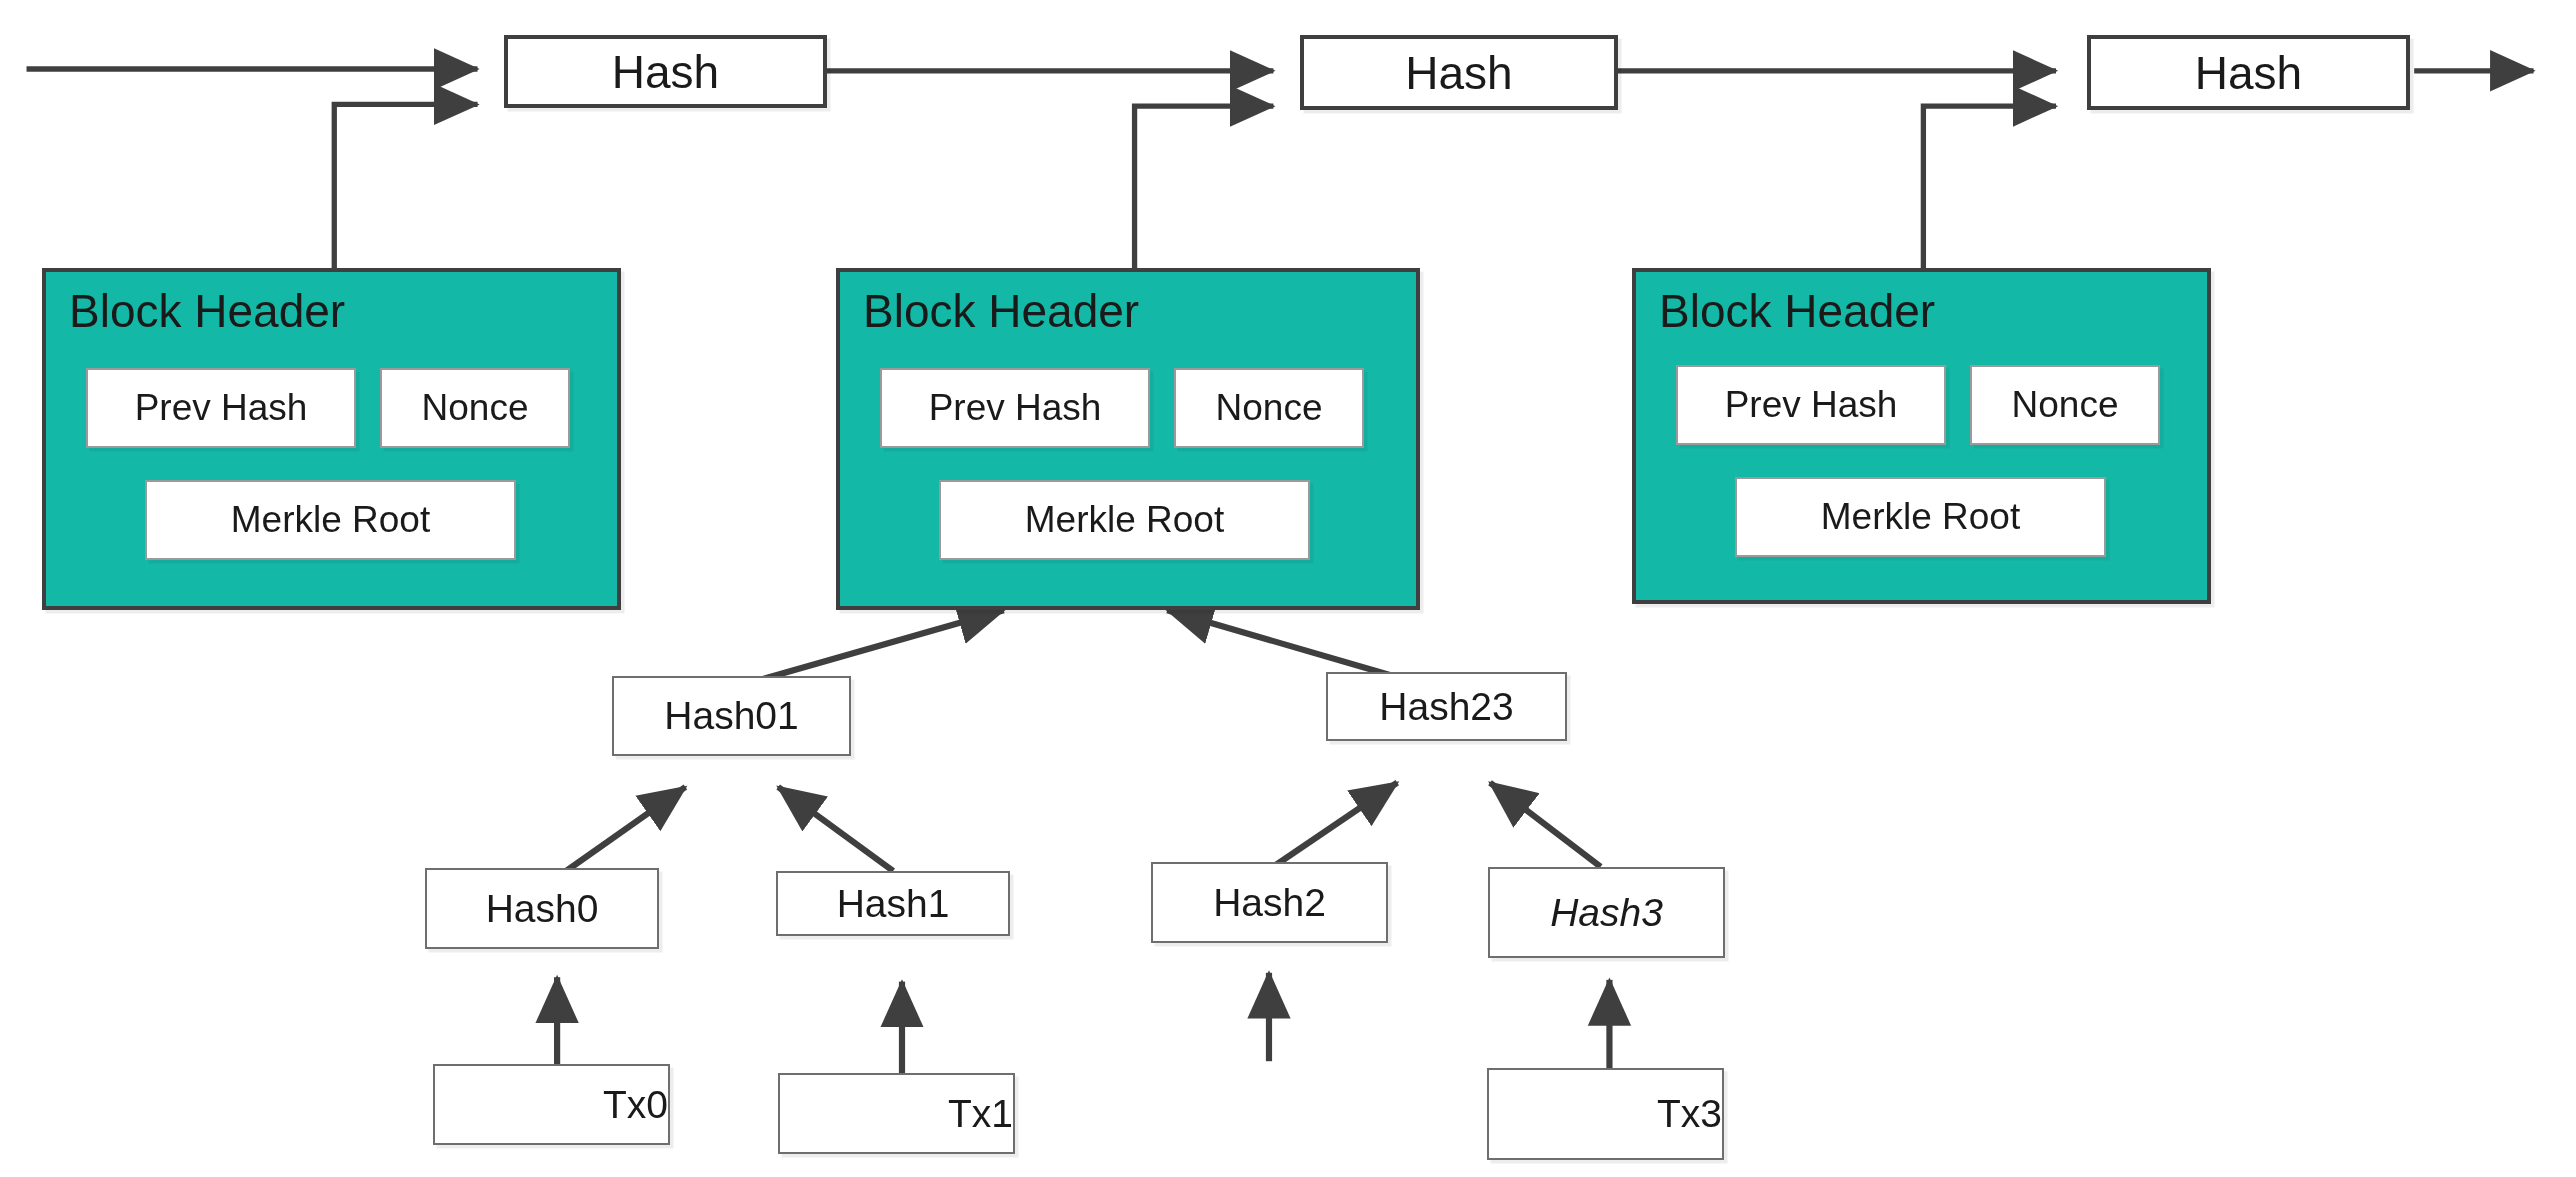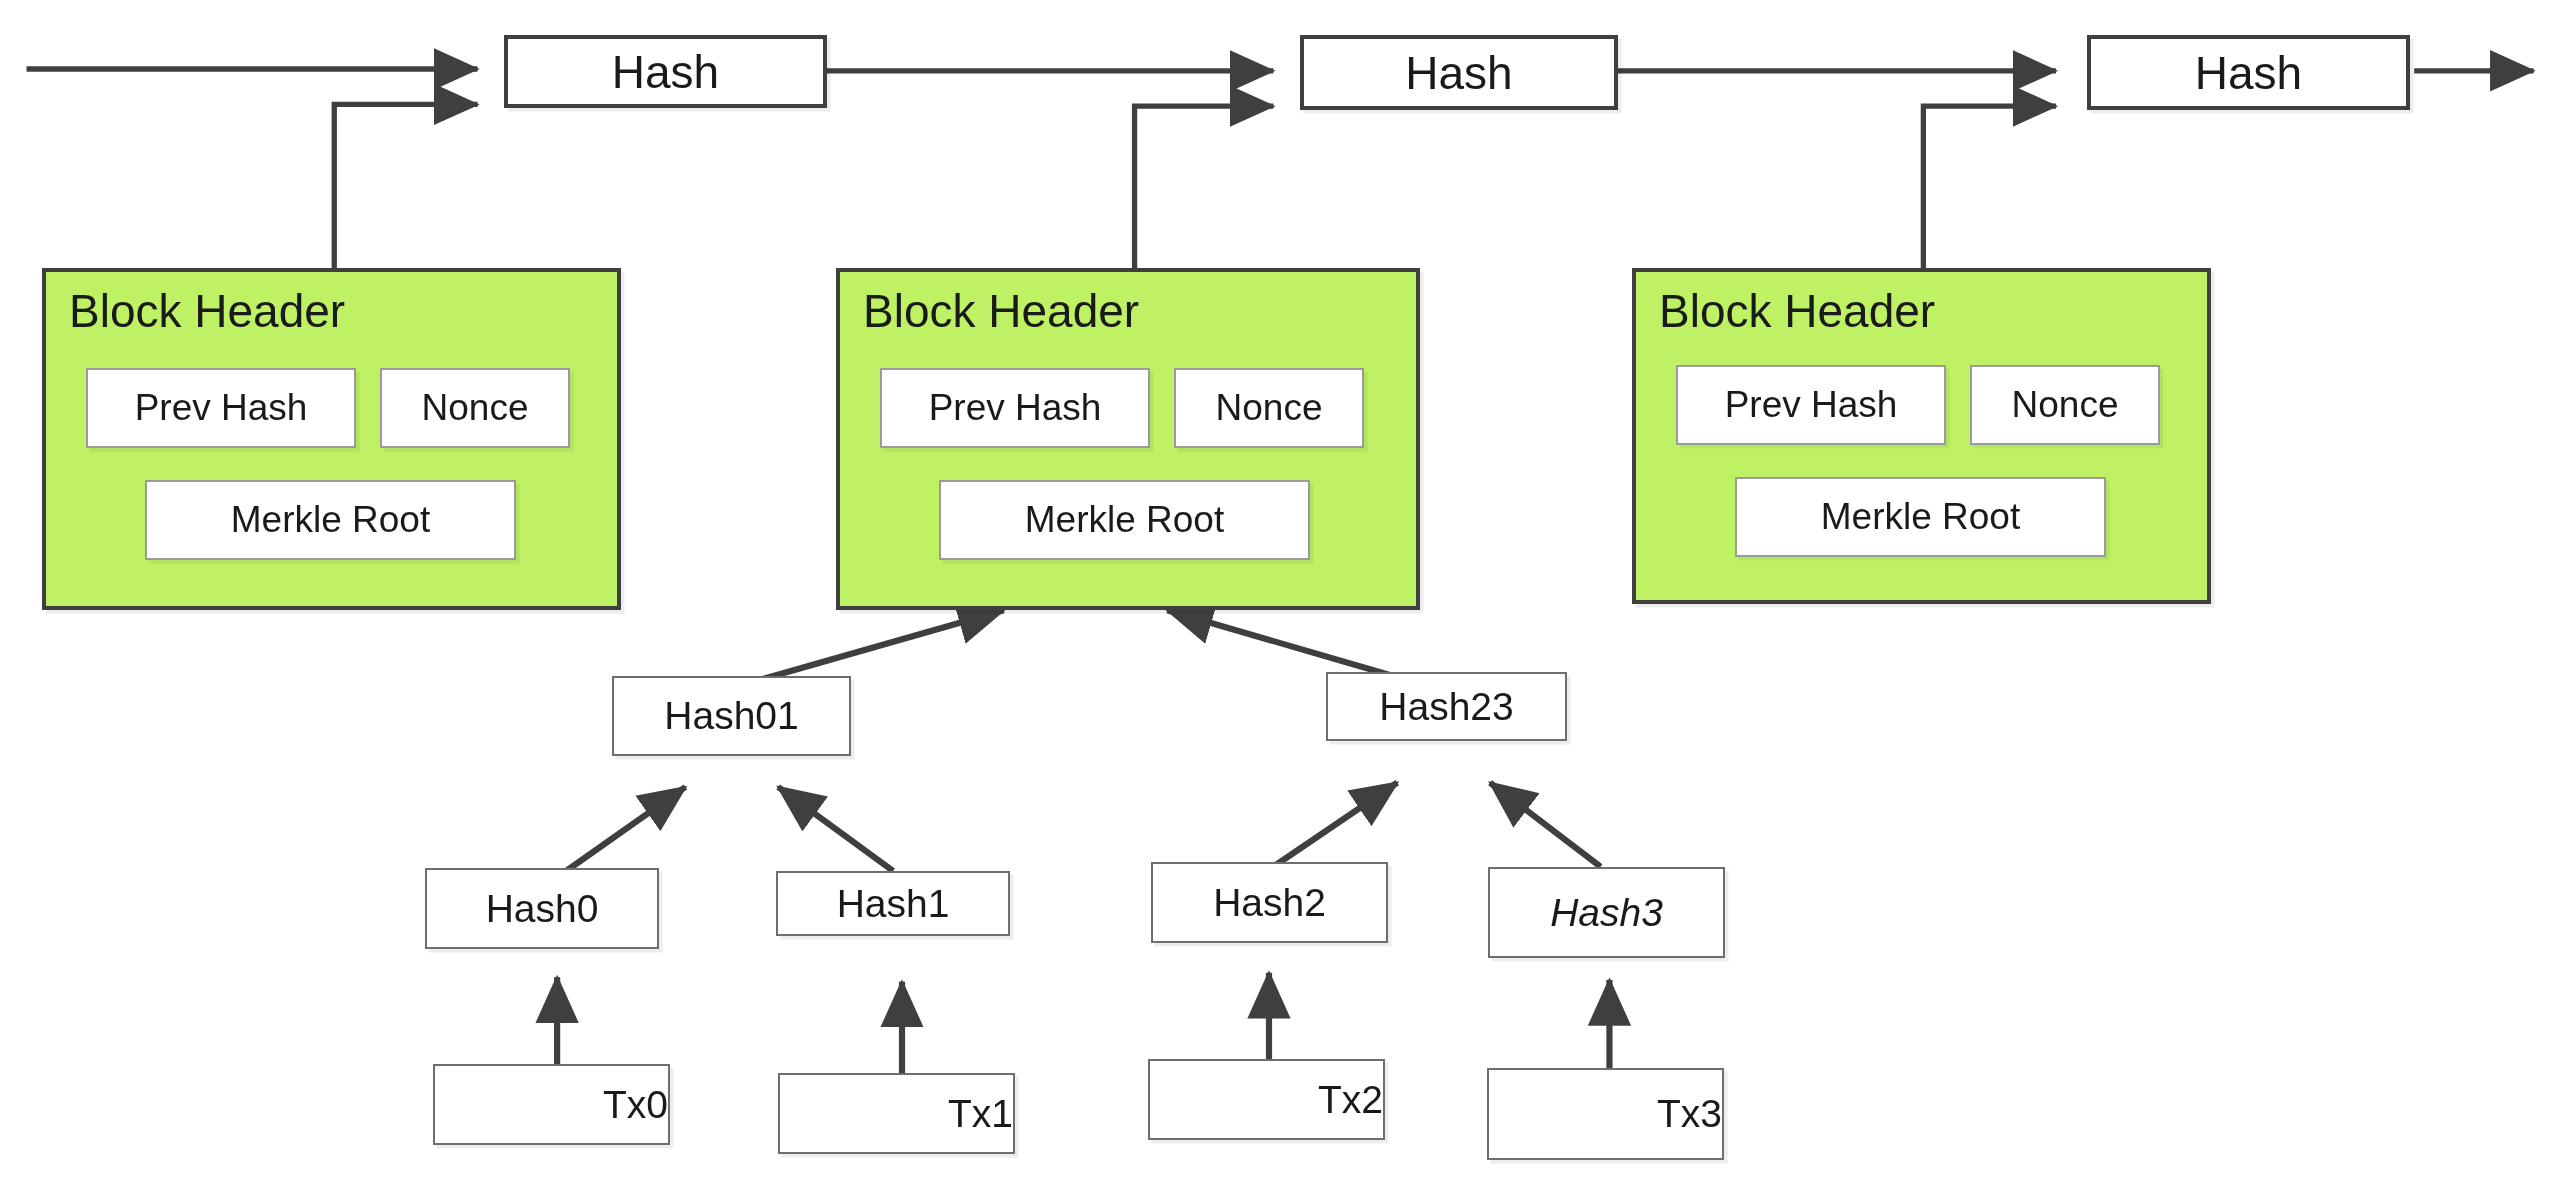--- a/index.html
+++ b/index.html
@@ -49,21 +49,21 @@
   
   .light {
     border: 2.7px solid #9a9a9a;
     box-shadow: 3.5px 3.5px 0 0 rgba(0,0,0,0.06);
   }
 
   .hash-chain-box { font-size: 46px; }
 
   .block-header {
     display: block;
-    background: #bef264;
+    background: #14b8a6;
   }
   .block-header-title {
     position: absolute;
     left: 23px;
     top: 12.4px;
     font-size: 46px;
     color: #1a1a1a;
     white-space: nowrap;
   }
   .field-box { font-size: 37px; }
@@ -199,22 +199,19 @@
   </div>
 
   <div class="node medium tx-node" style="left:433px; top:1064px; width:237px; height:81px;">
     <span>Tx0</span>
   </div>
 
   <div class="node medium tx-node" style="left:778px; top:1073px; width:237px; height:81px;">
     <span>Tx1</span>
   </div>
 
-  <div class="node medium tx-node" style="left:1148px; top:1059px; width:237px; height:81px;">
-    <span>Tx2</span>
-  </div>
 
   <div class="node medium tx-node" style="left:1487px; top:1068px; width:237px; height:92px;">
     <span>Tx3</span>
   </div>
 
 </div>
 
 
 </body></html>

